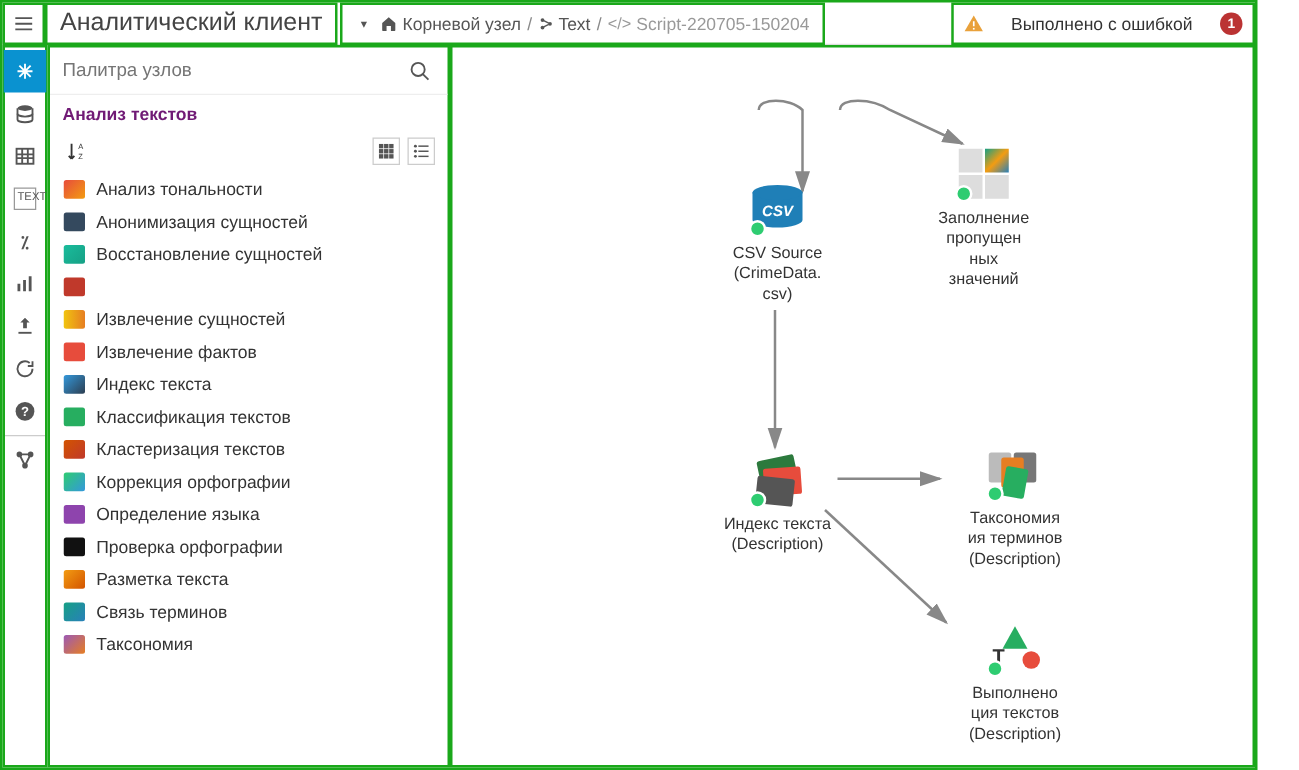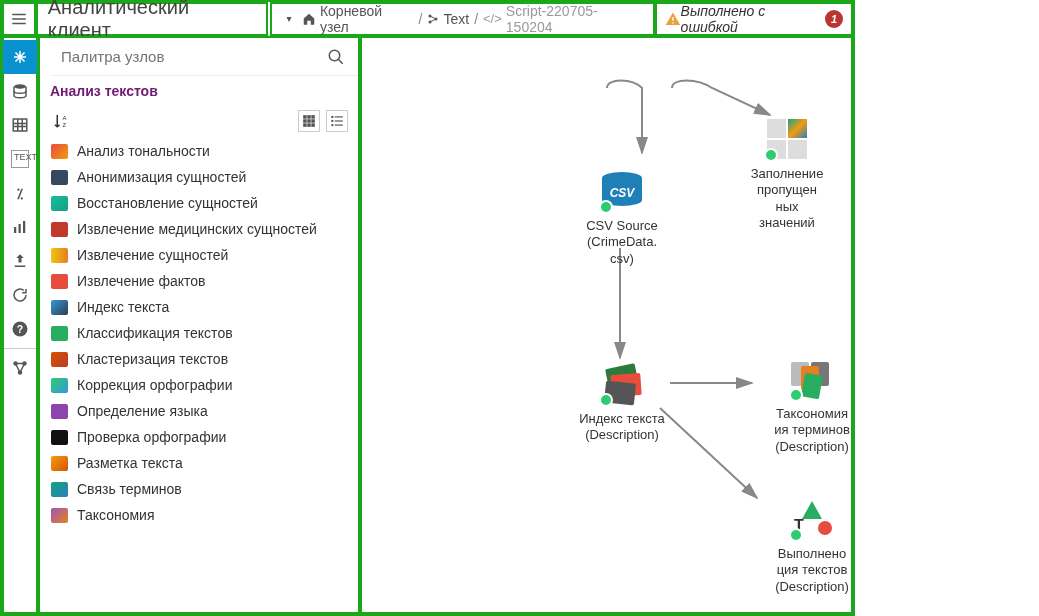--- a/index.html
+++ b/index.html
@@ -1,43 +1,43 @@
 <!DOCTYPE html>
 <html><head>
 <meta charset="utf-8">
 <style>
   * { box-sizing: border-box; margin: 0; padding: 0; }
   html, body { width: 1039px; height: 616px; font-family: "Segoe UI", Arial, sans-serif; font-size: 14px; color: #333; background: #fff; overflow: hidden; }
 
-  .app { display: flex; flex-direction: column; width: 855px; height: 616px; border: 2px solid #1aa81a; justify-content: center; }
+  .app { display: flex; flex-direction: column; width: 1006px; height: 616px; border: 2px solid #1aa81a; justify-content: center; }
 
   
   .header { display: flex; align-items: center; height: 34px; border-bottom: 1px solid #ddd; }
   .hamburger { width: 34px; height: 34px; display:flex; align-items:center; justify-content:center; border: 2px solid #1aa81a; }
   .hamburger svg { width:18px; height:18px; }
   .title { font-size: 20px; padding: 0 10px; border: 2px solid #1aa81a; height: 34px; display:flex; align-items:center; color:#444; }
   .breadcrumb { display:flex; align-items:center; height:34px; padding: 0 10px; border:2px solid #1aa81a; color:#555; margin-left:2px; }
   .breadcrumb .caret { width:14px; display:inline-flex; justify-content:center; font-size:10px; color:#555; margin-right:6px; }
   .breadcrumb .sep { margin:0 5px; color:#888; }
   .breadcrumb .dim { color:#999; }
-  .status { margin-left:auto; display:flex; align-items:center; height:34px; padding:0 8px; border:2px solid #1aa81a; gap:0;font-style:italic; }
+  .status { margin-left:auto; display:flex; align-items:center; height:34px; padding:0 8px; border:2px solid #1aa81a; gap:22px; }
   .status .warn-icon { width:16px; height:16px; }
   .status .count { background:#b33; color:#fff; border-radius:50%; width:18px; height:18px; font-size:11px; display:flex; align-items:center; justify-content:center; font-weight:bold; }
 
   
   .body { display:flex; flex:1; min-height:0; }
   .rail { width:36px; border:2px solid #1aa81a; display:flex; flex-direction:column; align-items:center; padding-top:2px; }
   .rail .rail-item { width:34px; height:34px; display:flex; align-items:center; justify-content:center; color:#555; }
   .rail .rail-item.active { background:#0a92d0; color:#fff; }
   .rail .rail-item svg, .rail .rail-sym { width:18px; height:18px; }
   .rail .rail-sym { font-size:13px; }
   .rail .sep-line { width:100%; height:1px; background:#ccc; margin:2px 0; }
 
   .sidebar { width:322px; border:2px solid #1aa81a; display:flex; flex-direction:column; }
-  .search-row { display:flex; align-items:center; height:38px; padding:0 10px; border-bottom:1px solid #eee;margin-left:11px; }
+  .search-row { display:flex; align-items:center; height:38px; padding:0 10px; border-bottom:1px solid #eee; }
   .search-row input { flex:1; border:none; outline:none; font-size:15px; color:#555; }
   .search-row .search-btn { width:24px; height:24px; display:flex; align-items:center; justify-content:center; }
   .cat-row { display:flex; align-items:center; height:30px; padding:0 10px; font-weight:bold; color:#701a75; }
   .toolbar-row { display:flex; align-items:center; height:30px; padding:0 10px; gap:6px; }
   .toolbar-row .spacer { flex:1; }
   .toolbar-row .tbtn { width:22px; height:22px; display:flex; align-items:center; justify-content:center; border:1px solid transparent; }
   .toolbar-row .tbtn.boxed { border:1px solid #ccc; padding:1px 2px; }
   .node-list { flex:1; overflow:auto; padding:2px 0; }
   .node-item { display:flex; align-items:center; height:26px; padding:0 10px; gap:9px; }
   .node-item .nicon { width:18px; height:18px; display:flex; align-items:center; justify-content:center; font-size:13px; }
@@ -256,21 +256,20 @@
           <div class="node-item">
             <div class="nicon">
               <div class="pic c3"></div>
             </div>
             <span>Восстановление сущностей</span>
           </div>
           <div class="node-item">
             <div class="nicon">
               <div class="pic c5"></div>
             </div>
-            <span>Извлечение медицинских сущностей</span>
           </div>
           <div class="node-item">
             <div class="nicon">
               <div class="pic c6"></div>
             </div>
             <span>Извлечение сущностей</span>
           </div>
           <div class="node-item">
             <div class="nicon">
               <div class="pic c7"></div>
@@ -341,21 +340,21 @@
               <path d="M0,0 L0,6 L9,3 z" fill="#888"></path>
             </marker>
           </defs>
         <path d="M245 50 C245 40 270 40 280 50 L280 115" fill="none" stroke="#888" stroke-width="2" marker-end="url(#ah)"></path>
         <path d="M310 50 C310 40 335 40 350 50 L408 77" fill="none" stroke="#888" stroke-width="2" marker-end="url(#ah)"></path>
         <line x1="258" y1="210" x2="258" y2="320" stroke="#888" stroke-width="2" marker-end="url(#ah)"></line>
         <line x1="308" y1="345" x2="390" y2="345" stroke="#888" stroke-width="2" marker-end="url(#ah)"></line>
         <line x1="298" y1="370" x2="395" y2="460" stroke="#888" stroke-width="2" marker-end="url(#ah)"></line>
       </svg>
 
-      <div class="node" style="left:205px; top:132px">
+      <div class="node" style="left:205px; top:108px">
         <div class="nbig">
             <div class="csv-cyl">
               <div class="body2"></div>
               <div class="top"></div>
               <div class="txt">CSV</div>
             </div>
             <div class="ok"></div>
           </div>
         <div class="lbl"><span>CSV Source</span><br><span>(CrimeData.</span><br><span>csv)</span></div>
       </div>

